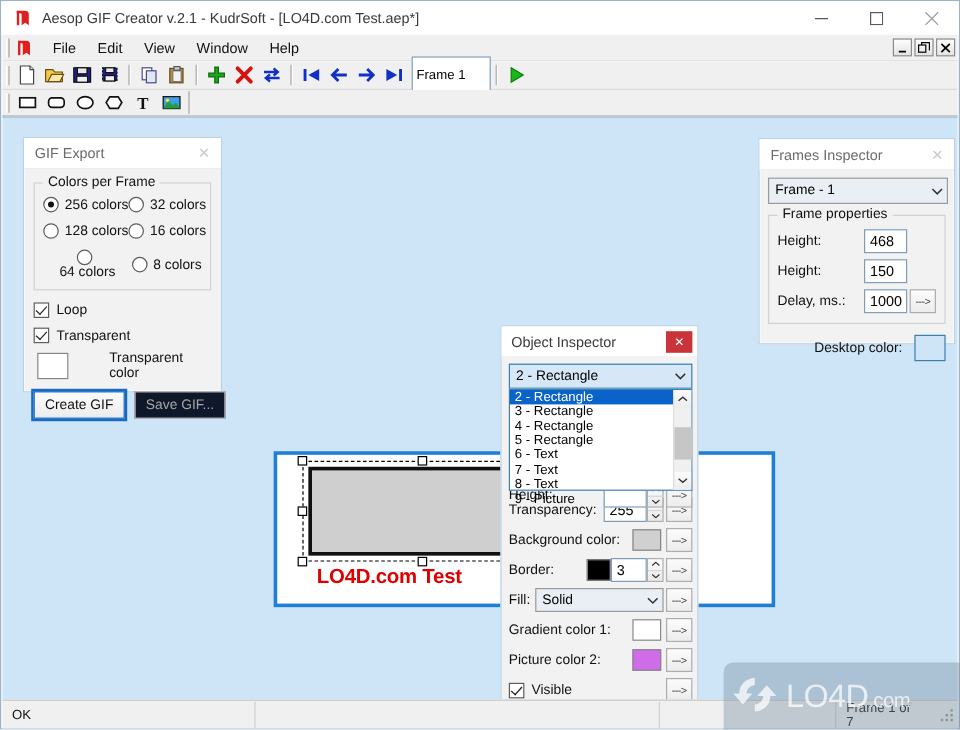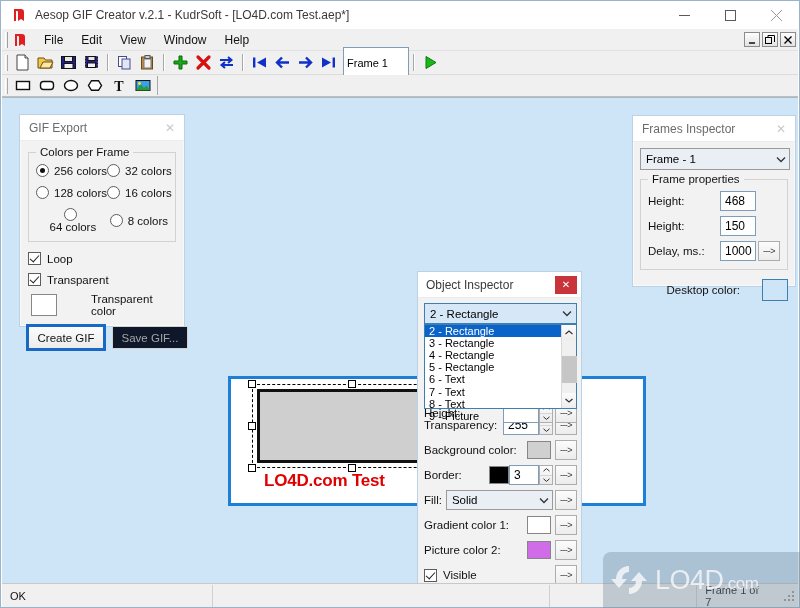--- a/index.html
+++ b/index.html
@@ -661,21 +661,21 @@
             <span style="width:24px;"></span>
           </div>
           <div class="oi-row" style="margin-bottom:0;">
             <span class="oi-lab">Delay, ms.:</span>
             <span class="tinput" style="width:36px;">1000</span>
             <span class="ellip" style="margin-left:2px;">---&gt;</span>
           </div>
         </div>
 
         <div style="display:flex; align-items:center; justify-content:flex-end; margin-top:9px;">
-          <span class="chk-label" style="margin-right:22px;">Desktop color:</span>
+          <span class="chk-label" style="margin-right:10px;">Desktop color:</span>
           <span class="swatch" style="background:#cee4f7; border-color:#3c7fb1;"></span>
         </div>
       </div>
     </div>
 
     <div id="framewin">
       <div class="seldash"></div>
       <div id="canvasrect"></div>
       <span class="handle" style="left:17px;  top:1px;"></span>
       <span class="handle" style="left:117px; top:1px;"></span>

